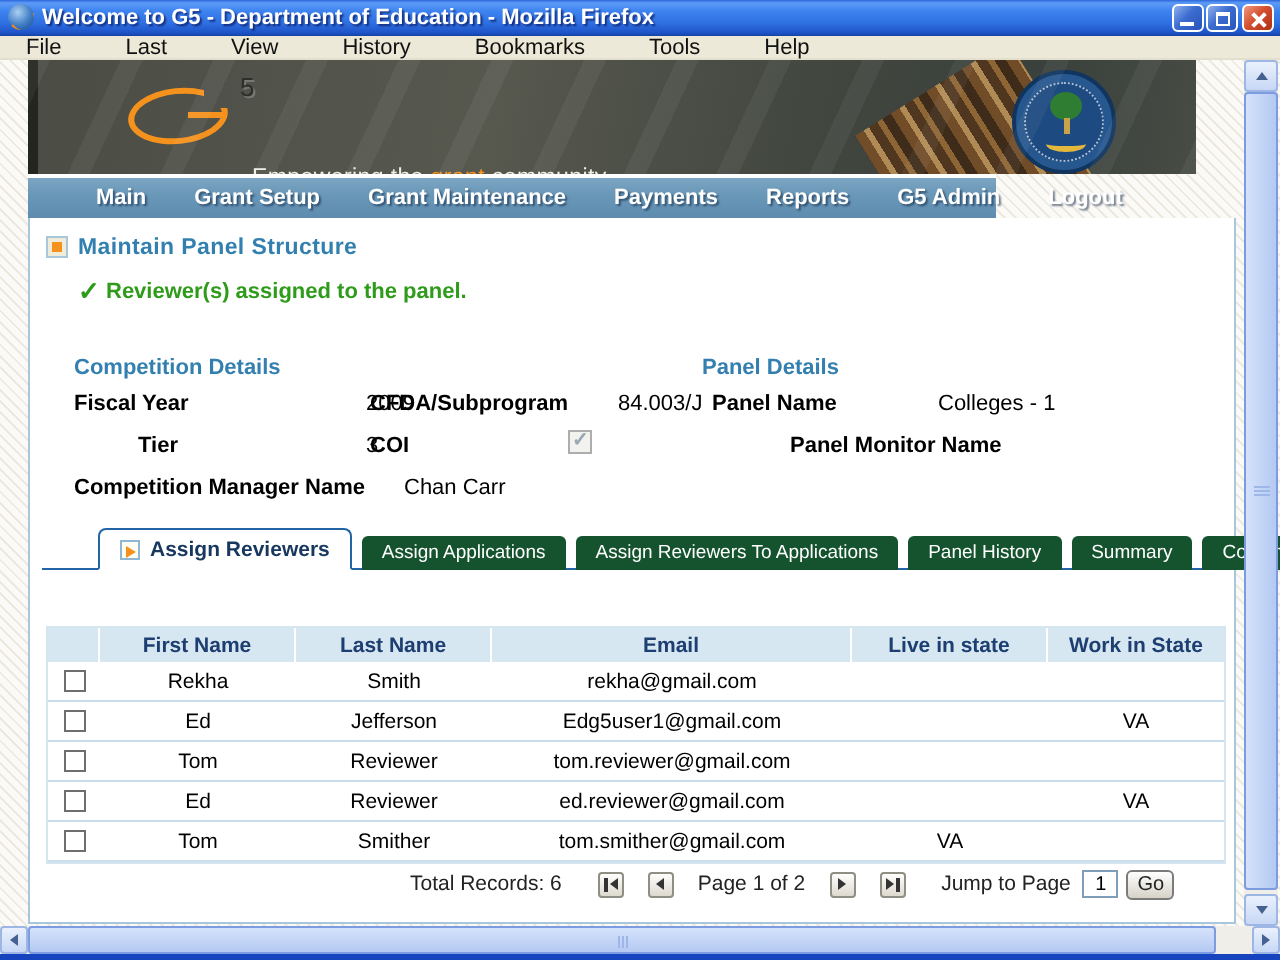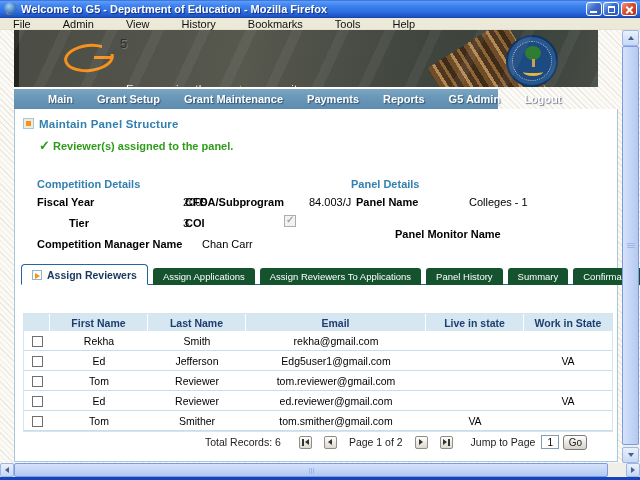--- a/index.html
+++ b/index.html
@@ -83,21 +83,21 @@
   .coibox { position:absolute; width:12px; height:12px; border:1px solid #ADADAD; background:#F2F2EE; }
   .coibox::after { content:"✓"; position:absolute; left:1px; top:-2px; color:#9AA7B5; font-size:10px; font-weight:bold; }
 
   
   .tabline { position:absolute; left:6px; top:175px; width:592px; height:1px; background:#2264A5; }
   .tabs { position:absolute; left:6px; top:155px; height:21px; display:flex; align-items:flex-end; gap:5px; }
   .tab { background:#14532d; color:#fff; font-size:9.5px; height:17px; line-height:17px; padding:0 10px;
     border-radius:3px 3px 0 0; white-space:nowrap; cursor:default; }
   .tab.active { background:#fff; color:#17375E; font-size:10.5px; font-weight:bold; height:21px;
     border:1px solid #2264A5; border-bottom:1px solid #fff; border-radius:4px 4px 0 0; z-index:2;
-    display:flex; align-items:center; gap:5px; line-height:normal; position:relative; }
+    display:flex; align-items:center; gap:5px; line-height:normal; position:relative;margin-left:28px; }
   .tabico { width:10px; height:10px; border:1px solid #8FB7D4; background:#FDFDF4; position:relative; }
   .tabico::after { content:""; position:absolute; left:2px; top:2px; width:0; height:0;
     border-top:3px solid transparent; border-bottom:3px solid transparent; border-left:5px solid #F5921E; }
 
   
   .pool-heading { position:absolute; left:22px; top:190px; color:#3380B0; font-weight:bold; font-size:11px; }
   table.rev { position:absolute; left:8px; top:204px; width:588px; border-collapse:separate; border-spacing:0;
     table-layout:fixed; border:1px solid #D5E5F0; }
   table.rev thead td { background:#D7E7F1; color:#1D3E70; font-weight:bold; font-size:10.5px; text-align:center;
     height:17px; border-right:1px solid #fff; }
@@ -160,21 +160,21 @@
         <span class="resbox"></span>
       </span>
     <span class="wbtn cls">
         <span class="x1"></span>
         <span class="x2"></span>
       </span>
   </div>
 
   <div class="menubar">
     <span class="menuitem">File</span>
-    <span class="menuitem">Admin</span>
+    <span class="menuitem">Last</span>
     <span class="menuitem">View</span>
     <span class="menuitem">History</span>
     <span class="menuitem">Bookmarks</span>
     <span class="menuitem">Tools</span>
     <span class="menuitem">Help</span>
   </div>
 
   <div class="desktop"></div>
 
   <div class="banner">
@@ -219,21 +219,21 @@
     <span class="flabel" style="left:22px; top:108px;margin-left:32px;">Tier</span>
     <span class="fvalue" style="left:143px; top:108px;">3</span>
     <span class="flabel" style="left:170px; top:108px;">COI</span>
     <span class="coibox" style="left:269px; top:106px;"></span>
     <span class="flabel" style="left:22px; top:129px;">Competition Manager Name</span>
     <span class="fvalue" style="left:162px; top:129px;">Chan Carr</span>
 
     <span class="sect-heading" style="left:336px; top:69px;">Panel Details</span>
     <span class="flabel" style="left:341px; top:87px;">Panel Name</span>
     <span class="fvalue" style="left:429px; top:87px;">Colleges - 1</span>
-    <span class="flabel" style="left:341px; top:119px;padding-left:39px;">Panel Monitor Name</span>
+    <span class="flabel" style="left:341px; top:108px;padding-left:39px;">Panel Monitor Name</span>
     <span class="fvalue" style="left:429px; top:108px;"></span>
 
     <div class="tabline"></div>
     <div class="tabs">
       <div class="tab active">
         <span class="tabico"></span>
         <span>Assign Reviewers</span>
       </div>
       <div class="tab">Assign Applications</div>
       <div class="tab">Assign Reviewers To Applications</div>

